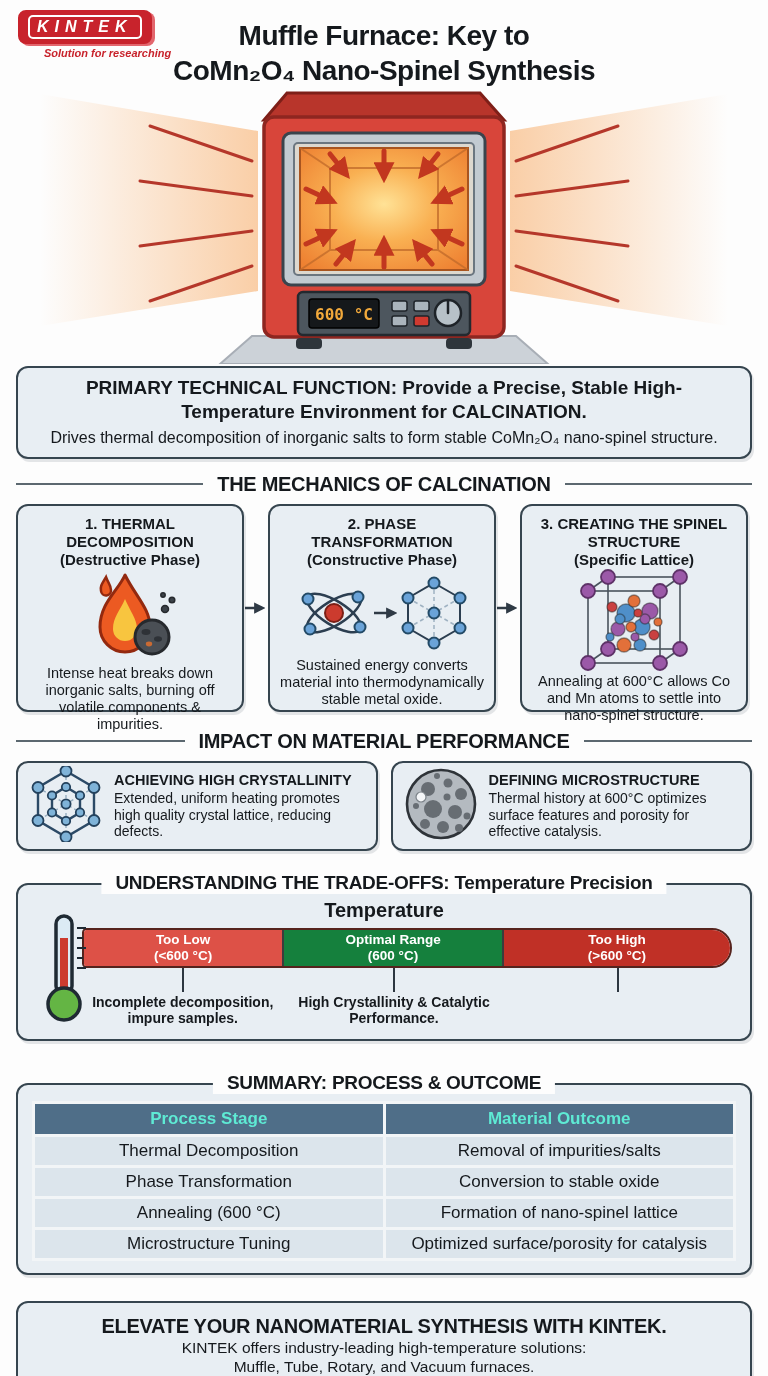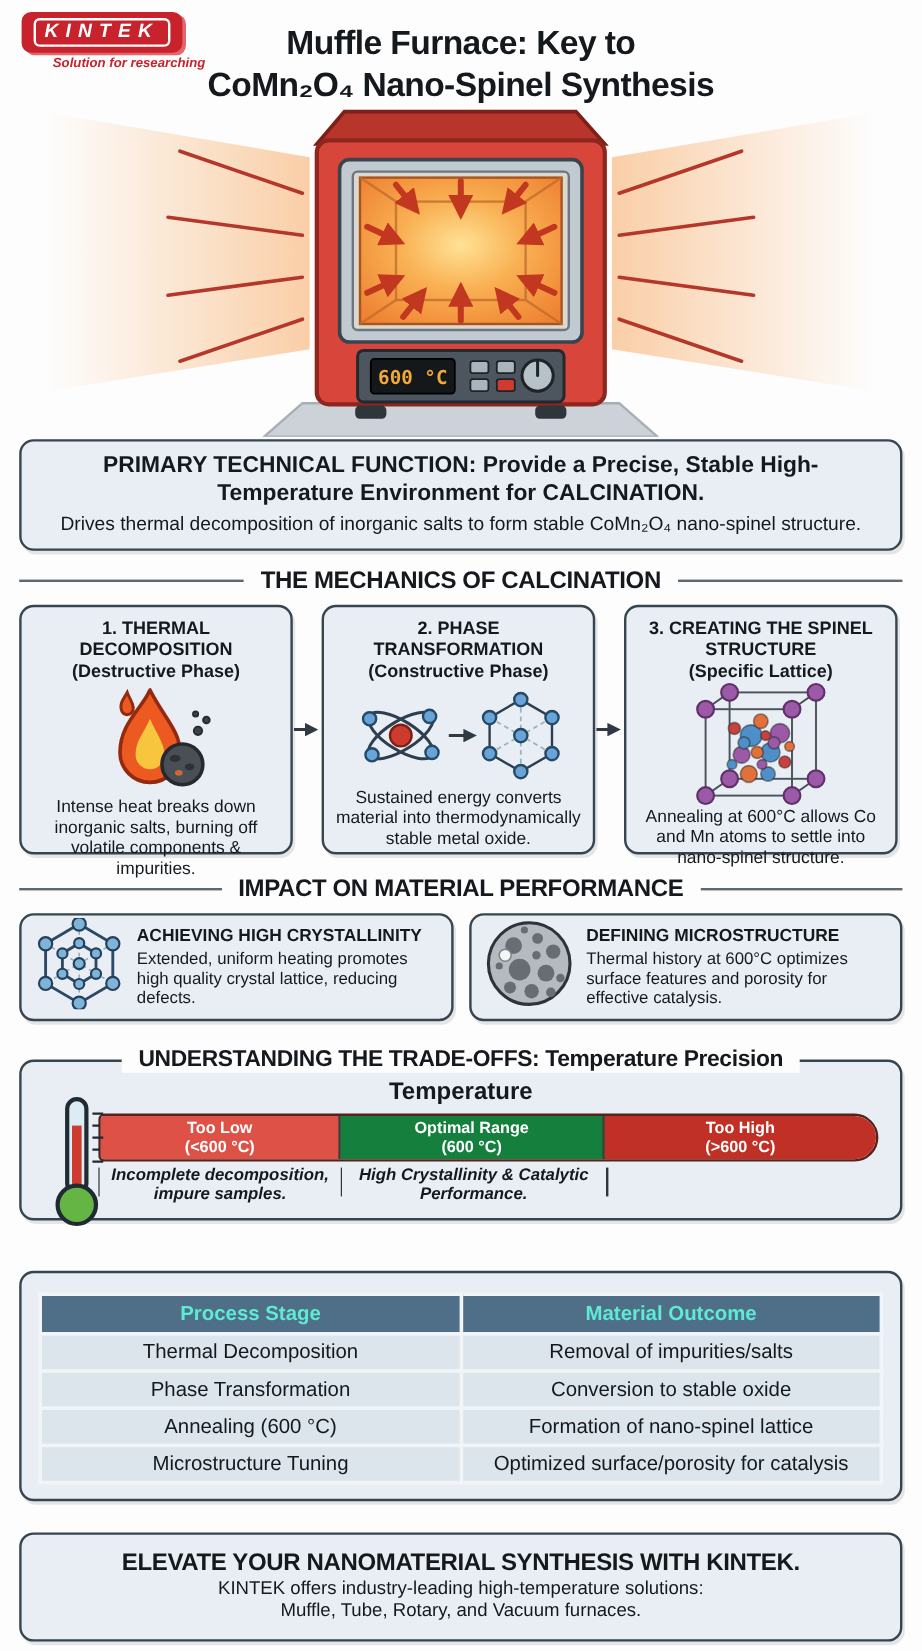--- a/index.html
+++ b/index.html
@@ -77,21 +77,21 @@
   .tradeoffs-box { margin-top:32px; padding:14px 18px 12px 18px; }
   .axis-label { text-align:center; font-size:20px; font-weight:800; margin-bottom:6px; }
   .bar-area { position:relative; margin-left:46px; }
   .thermo { position:absolute; left:-38px; top:-16px; }
   .temp-bar { display:flex; height:40px; border:2px solid #55231d; border-radius:5px 22px 22px 5px; overflow:hidden; }
   .temp-seg { display:flex; flex-direction:column; align-items:center; justify-content:center; color:#fff; font-weight:700;
     font-size:13.5px; line-height:1.15; border-right:2px solid #3c3c3c; }
   .temp-seg:last-child { border-right:none; }
   .seg-0 { flex:0 0 31%; } .seg-1 { flex:0 0 34%; } .seg-2 { flex:1; }
   .notes-row { display:flex; margin-left:46px; }
-  .note-col { display:flex; flex-direction:row; align-items:center;font-style:italic; }
+  .note-col { display:flex; flex-direction:column; align-items:center; }
   .note-col .connector { width:2px; height:24px; background:#2c3640; }
   .note-col .note-text { font-size:14px; font-weight:600; text-align:center; line-height:1.18; margin-top:2px; }
   .note-0 { flex:0 0 31%; } .note-1 { flex:0 0 34%; } .note-2 { flex:1; }
 
   
   .summary-box { margin-top:42px; padding:16px 14px 12px 14px; }
   .sum-table { width:100%; border-collapse:collapse; border:2.5px solid #2e3d4a; }
   .sum-table th {
     background:#4f6e88; color:#5eead4; font-size:17px; font-weight:700; padding:5px 4px;
     border:3px solid #f2f5f7; width:50%;
@@ -463,20 +463,21 @@
         <div class="connector"></div>
         <div class="note-text">High Crystallinity &amp; Catalytic Performance.</div>
       </div>
       <div class="note-col note-2">
         <div class="connector"></div>
       </div>
     </div>
   </div>
 
   <div class="legend-box summary-box">
+    <div class="legend">SUMMARY: PROCESS &amp; OUTCOME</div>
     <table class="sum-table">
       <thead>
         <tr>
           <th>Process Stage</th>
           <th>Material Outcome</th>
         </tr>
       </thead>
       <tbody>
         <tr>
           <td>Thermal Decomposition</td>

